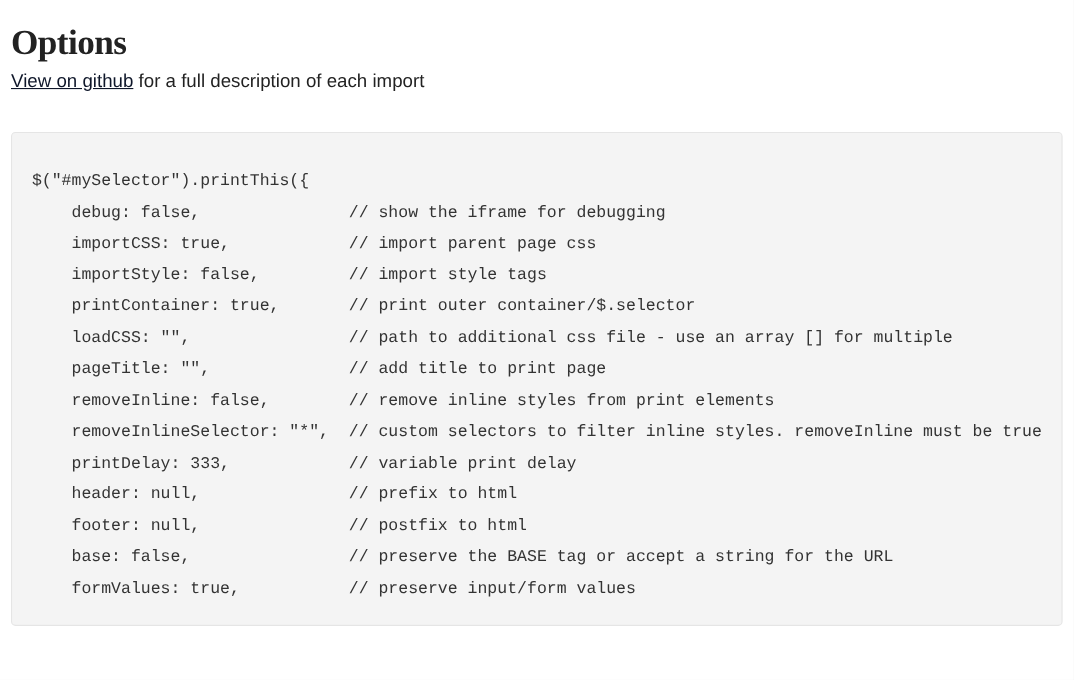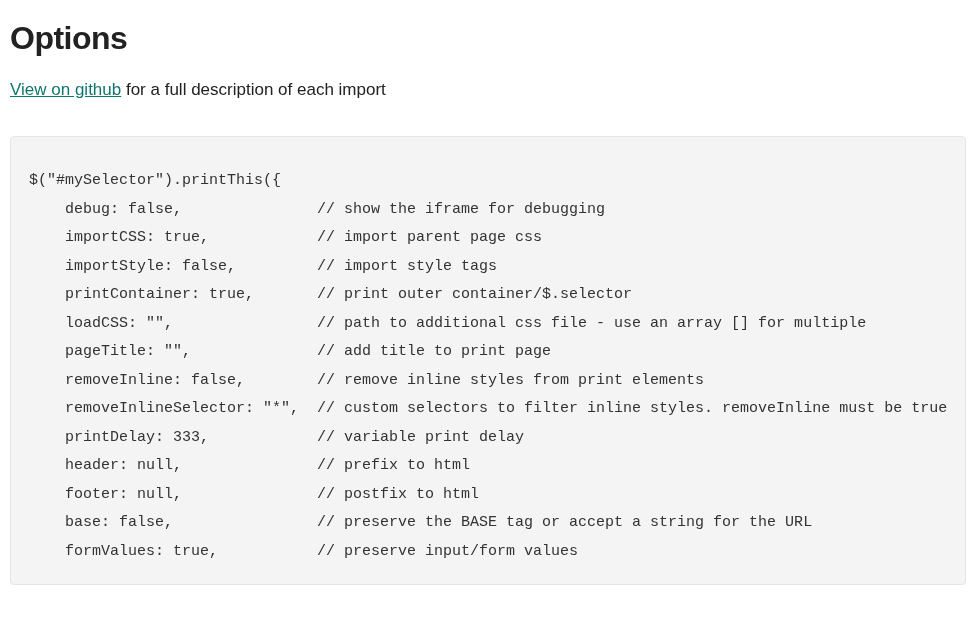--- a/index.html
+++ b/index.html
@@ -7,31 +7,31 @@
     margin: 0;
     padding: 10px;
     font-family: "Segoe UI", "Helvetica Neue", Arial, sans-serif;
     color: #222;
     background: #fff;
     width: 976px;
   }
   h2.title {
     font-size: 32px;
     font-weight: 800;
-    margin: 10px 0 23px 0;
+    margin: 10px 0 7px 0;
     letter-spacing: -0.5px;
-    font-family: Liberation Sans, sans-serif;
+    font-family: Liberation Serif, serif;
   }
   p.subtitle {
     margin: 0 0 36px 0;
     font-size: 17px;
     color: #222;
   }
   a.gh-link {
-    color: #0f766e;
+    color: #0f172a;
     text-decoration: underline;
   }
   pre.code {
     background: #f4f4f4;
     border: 1px solid #e5e5e5;
     border-radius: 4px;
     padding: 30px 18px 18px 18px;
     font-family: Consolas, "Courier New", monospace;
     font-size: 15px;
     line-height: 1.9;

